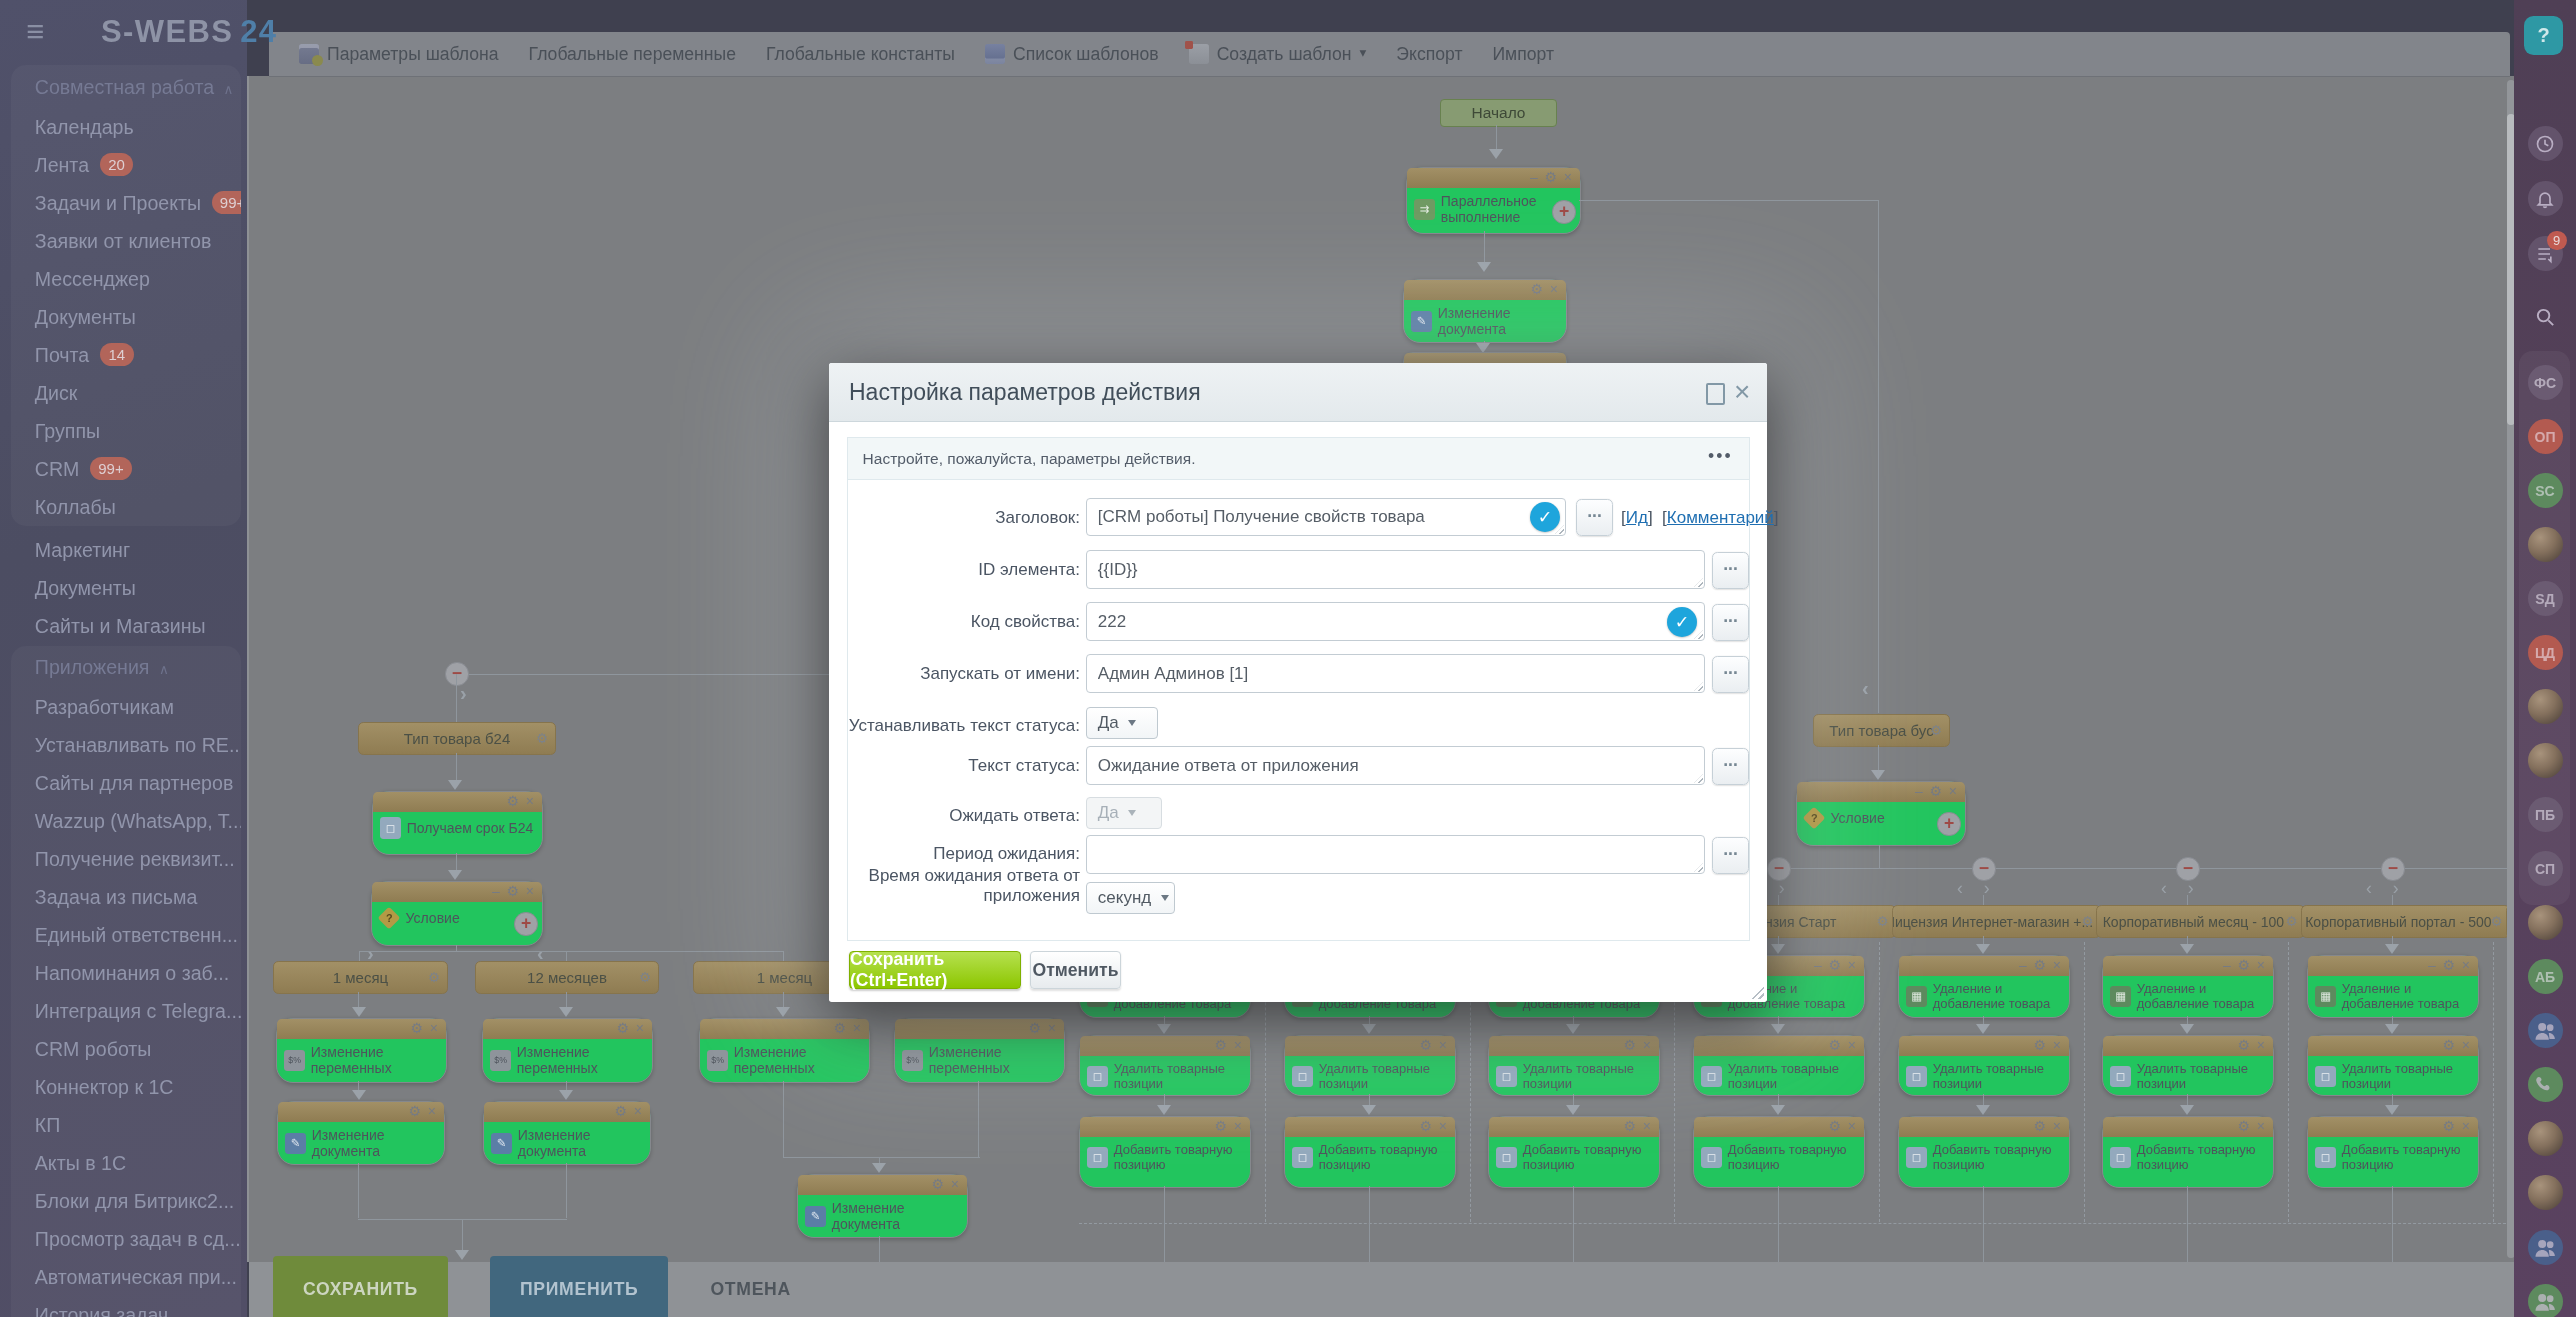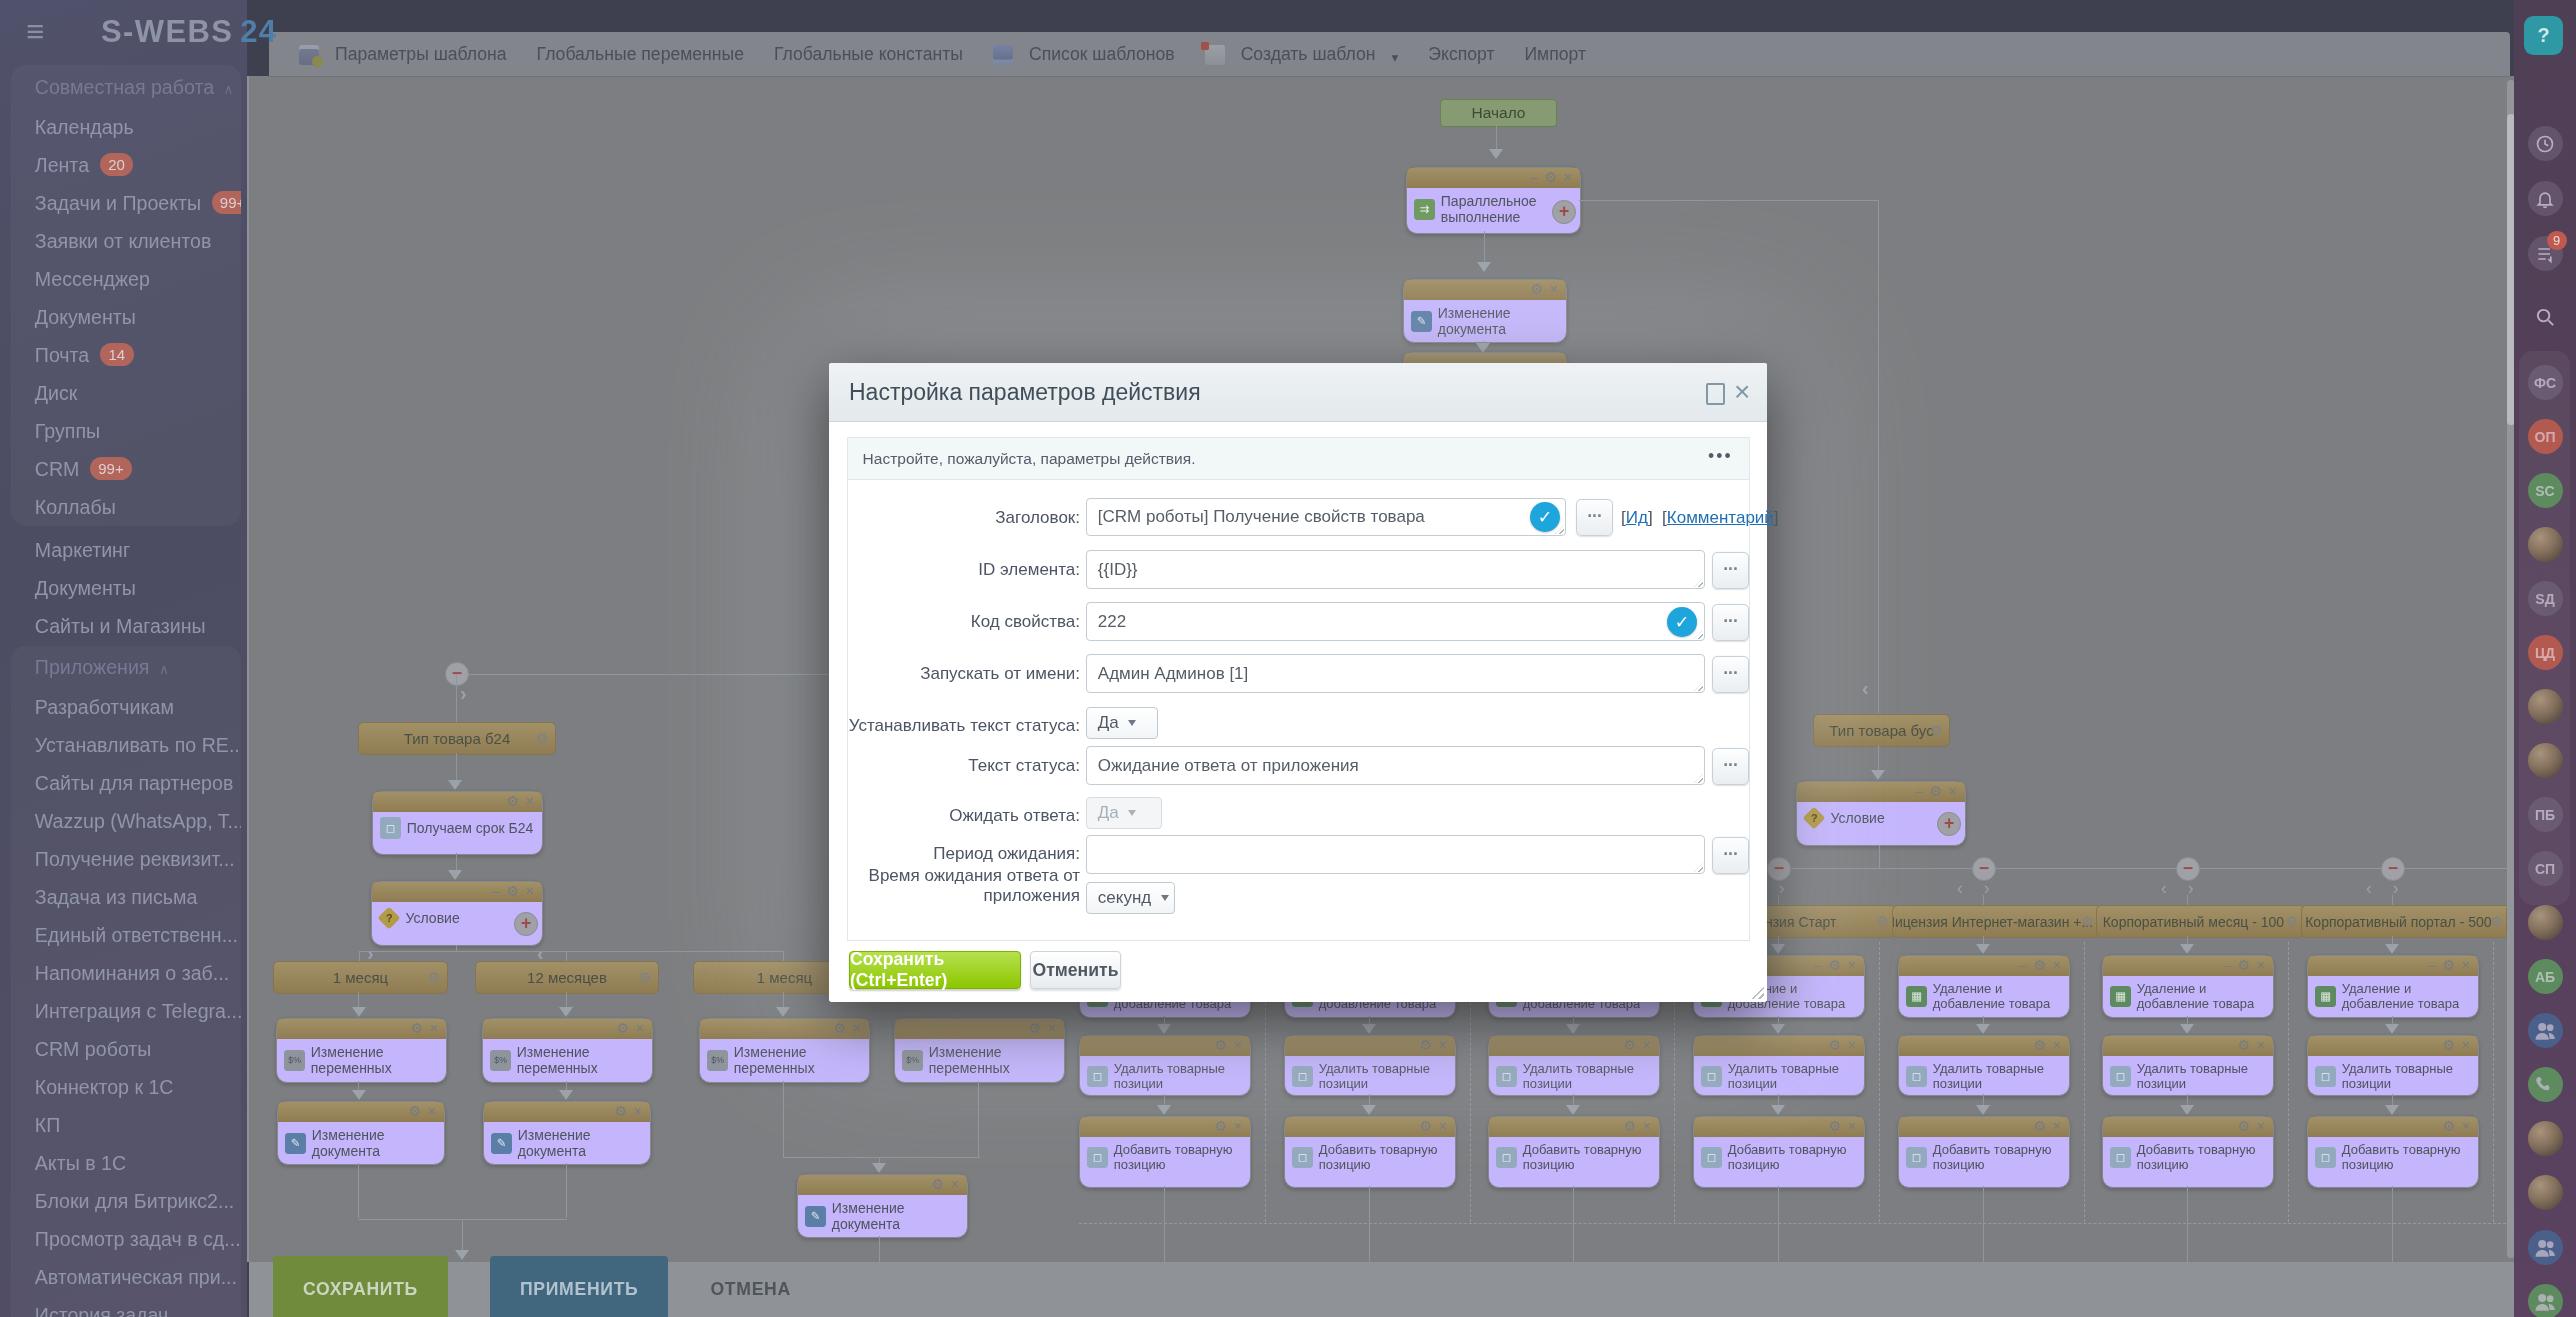--- a/index.html
+++ b/index.html
@@ -16,21 +16,21 @@
   .s-section{border-radius:15px;padding:2.7px 0;}
   .s-section.boxed{background:rgba(255,255,255,0.035);}
   .s-header{height:38px;line-height:38px;padding-left:24px;font-size:19.6px;color:#767a94;white-space:nowrap;overflow:hidden;cursor:pointer;}
   .s-caret{font-size:13.5px;margin-left:9.5px;color:#6e728c;color:#6e728c;}
   .s-item{height:38px;line-height:38px;padding-left:24px;font-size:19.6px;color:#9195ab;white-space:nowrap;overflow:hidden;cursor:pointer;}
   .s-item .s-label{vertical-align:middle;}
   .s-badge{display:inline-block;vertical-align:middle;margin-left:10.8px;min-width:17.6px;padding:0 8px;height:23px;line-height:23px;border-radius:12px;background:#b2655a;color:#decfd2;font-size:15px;text-align:center;}
 
   
   #toolbar{position:absolute;left:269px;top:32px;width:2241px;height:45px;background:#82858b;border-bottom:1.4px solid #6e7177;border-radius:4px 4px 0 0;display:flex;align-items:center;gap:30px;padding-left:30px;box-sizing:border-box;z-index:5;}
-  .tb-item{display:flex;align-items:flex-end;gap:16px;font-size:17.6px;color:#4a5058;white-space:nowrap;cursor:pointer;}
+  .tb-item{display:flex;align-items:flex-start;gap:8px;font-size:17.6px;color:#4a5058;white-space:nowrap;cursor:pointer;}
   .tb-ico{display:none;width:20px;height:20px;border-radius:2.7px;position:relative;}
   .tb-item.i-params .tb-ico{display:inline-block;background:linear-gradient(#767c92,#676d84);box-shadow:inset 0 4px 0 rgba(255,255,255,.25);}
   .tb-item.i-params .tb-ico::after{content:"";position:absolute;right:-4px;bottom:-2.7px;width:10.8px;height:10.8px;border-radius:50%;background:#8a8a4e;}
   .tb-item.i-list .tb-ico{display:inline-block;background:linear-gradient(#7781a0,#5f6a8a);box-shadow:inset 0 -5.4px 0 rgba(255,255,255,.18);}
   .tb-item.i-create .tb-ico{display:inline-block;background:linear-gradient(#9b9fa6,#8b8f96);}
   .tb-item.i-create .tb-ico::after{content:"";position:absolute;left:-3.4px;top:-2.7px;width:8px;height:8px;border-radius:1.4px;background:#a0524a;}
   .tb-caret{display:none;font-size:13.5px;color:#4a5058;}
   .tb-item.has-caret .tb-caret{display:inline;}
 
   
@@ -40,21 +40,21 @@
   .ah{position:absolute;width:0;height:0;border-left:7.4px solid transparent;border-right:7.4px solid transparent;border-top:10px solid #9ba2a9;}
   .dash-v{position:absolute;width:0;border-left:1.4px dashed #939aa1;}
   .dash-h{position:absolute;height:0;border-top:1.4px dashed #939aa1;}
   .chev{position:absolute;font-size:20px;color:#9aa1a8;font-weight:bold;line-height:20px;cursor:pointer;}
   .chev-r::after{content:"›";}
   .chev-l::after{content:"‹";}
   .chev-pair{position:absolute;font-size:17.6px;color:#9aa1a8;letter-spacing:8px;line-height:17.6px;cursor:pointer;}
   .chev-pair::after{content:"‹ ›";}
 
   .start-node{position:absolute;background:#879b72;border:1.4px solid #68814f;border-radius:4px;color:#3e4937;font-size:15.5px;display:flex;align-items:center;justify-content:center;cursor:pointer;}
-  .node{position:absolute;background:#c4b5fd;border:0.7px solid #85888d;border-radius:11px;box-shadow:0 1.4px 4px rgba(0,0,0,.2);cursor:pointer;}
+  .node{position:absolute;background:#22c55e;border:0.7px solid #85888d;border-radius:17px;box-shadow:0 1.4px 4px rgba(0,0,0,.2);cursor:pointer;}
   .nhead{height:20px;background:linear-gradient(#a29066,#8f7c52);border-radius:4.7px 4.7px 0 0;position:relative;}
   .nctrl{position:absolute;right:6.8px;top:1.4px;font-size:14px;color:#767b83;letter-spacing:1.4px;}
   .nmin::after{content:"–  ";}
   .ngear::after{content:"⚙ ";}
   .nx::after{content:"×";}
   .nbody{display:flex;align-items:center;gap:5.4px;padding:5.4px 4px 5.4px 6.8px;}
   .ntext{font-size:14px;color:#4e545c;line-height:16px;}
   .nico{flex:0 0 auto;width:21.6px;height:21.6px;border-radius:3.4px;display:flex;align-items:center;justify-content:center;font-size:11.5px;color:rgba(255,255,255,.8);}
   .i-par{background:#6f9a62;}.i-par::after{content:"⇉";}
   .i-doc{background:#5b7ea6;}.i-doc::after{content:"✎";}

